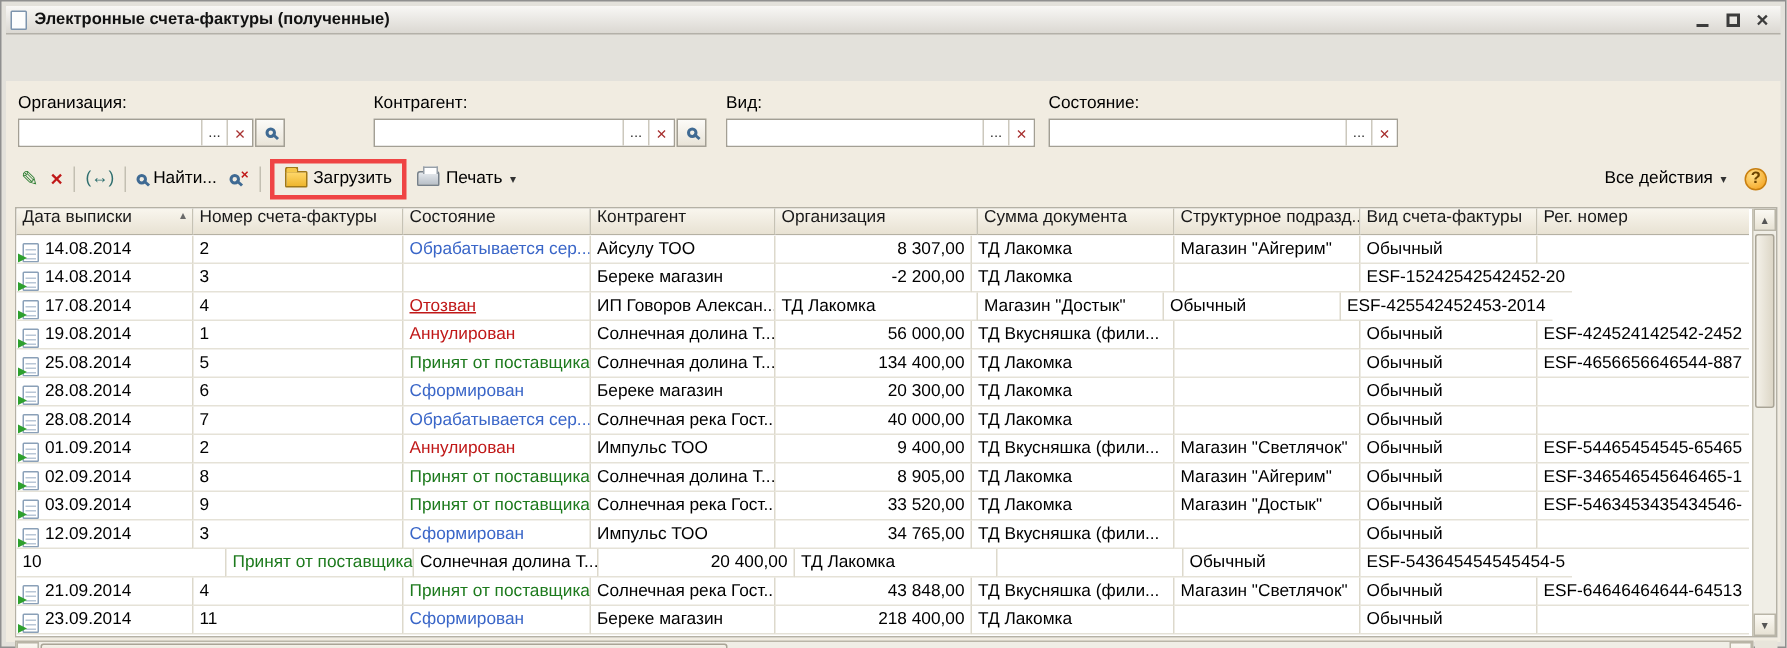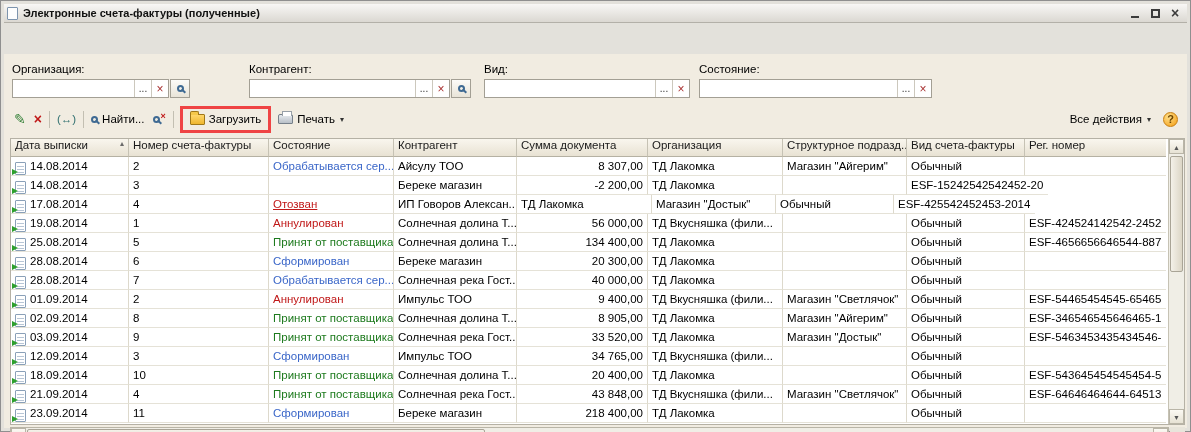--- a/index.html
+++ b/index.html
@@ -233,25 +233,25 @@
             </div>
             <div class="th c1">
               <span>Номер счета-фактуры</span>
             </div>
             <div class="th c2">
               <span>Состояние</span>
             </div>
             <div class="th c3">
               <span>Контрагент</span>
             </div>
+            <div class="th c5">
+              <span>Организация</span>
+            </div>
             <div class="th c4">
               <span>Сумма документа</span>
-            </div>
-            <div class="th c5">
-              <span>Организация</span>
             </div>
             <div class="th c6">
               <span>Структурное подразд...</span>
             </div>
             <div class="th c7">
               <span>Вид счета-фактуры</span>
             </div>
             <div class="th c8">
               <span>Рег. номер</span>
             </div>
@@ -403,24 +403,20 @@
               <div class="td c1">3</div>
               <div class="td c2" style="color: rgb(58, 102, 200);">Сформирован</div>
               <div class="td c3">Импульс ТОО</div>
               <div class="td c4 num">34 765,00</div>
               <div class="td c5">ТД Вкусняшка (фили...</div>
               <div class="td c6"></div>
               <div class="td c7">Обычный</div>
               <div class="td c8"></div>
             </div>
             <div class="tr">
-              <div class="td c0 date">
-                <span class="doc-icon"></span>
-                <span>18.09.2014</span>
-              </div>
               <div class="td c1">10</div>
               <div class="td c2" style="color: rgb(29, 122, 29);">Принят от поставщика</div>
               <div class="td c3">Солнечная долина Т...</div>
               <div class="td c4 num">20 400,00</div>
               <div class="td c5">ТД Лакомка</div>
               <div class="td c6"></div>
               <div class="td c7">Обычный</div>
               <div class="td c8">ESF-543645454545454-5</div>
             </div>
             <div class="tr">

